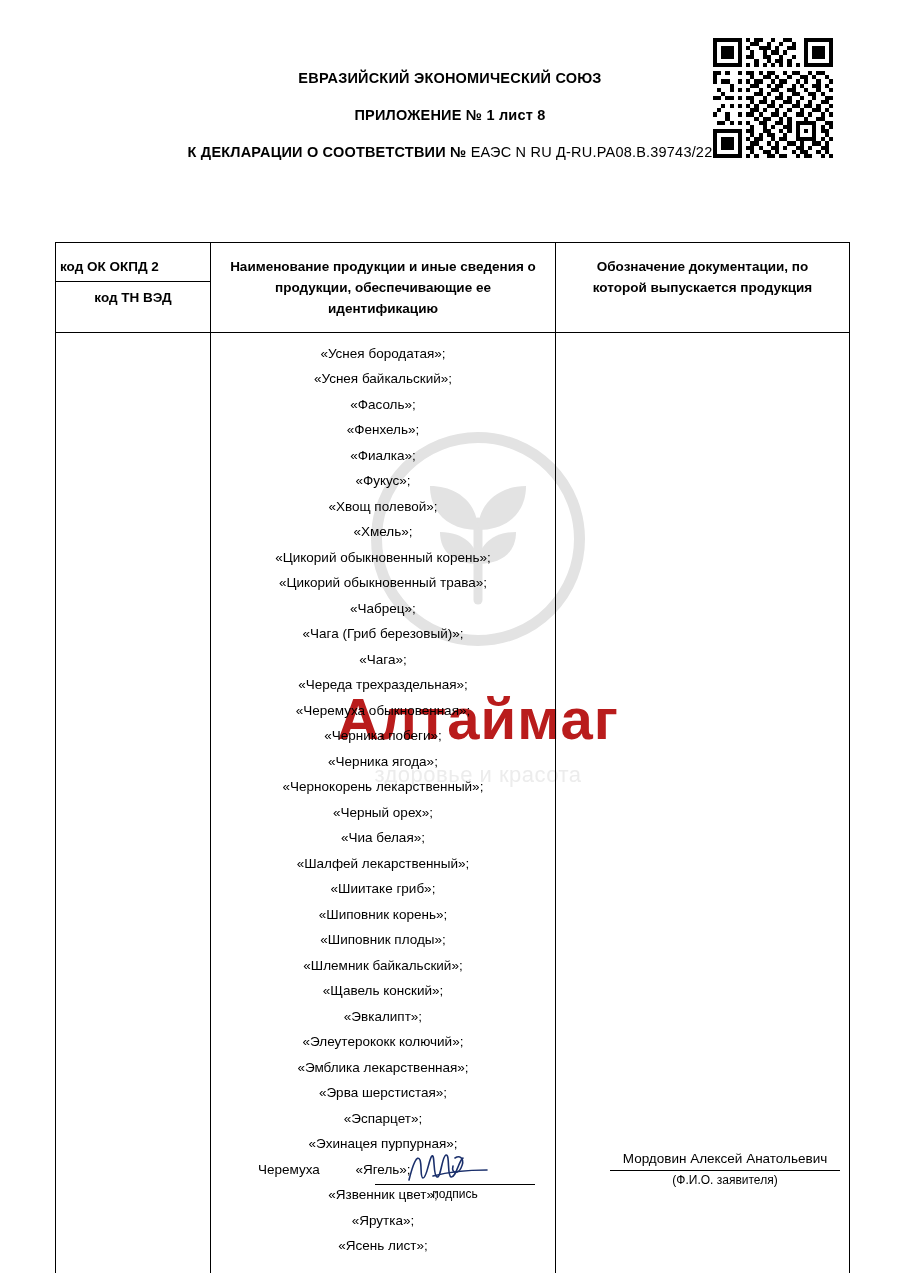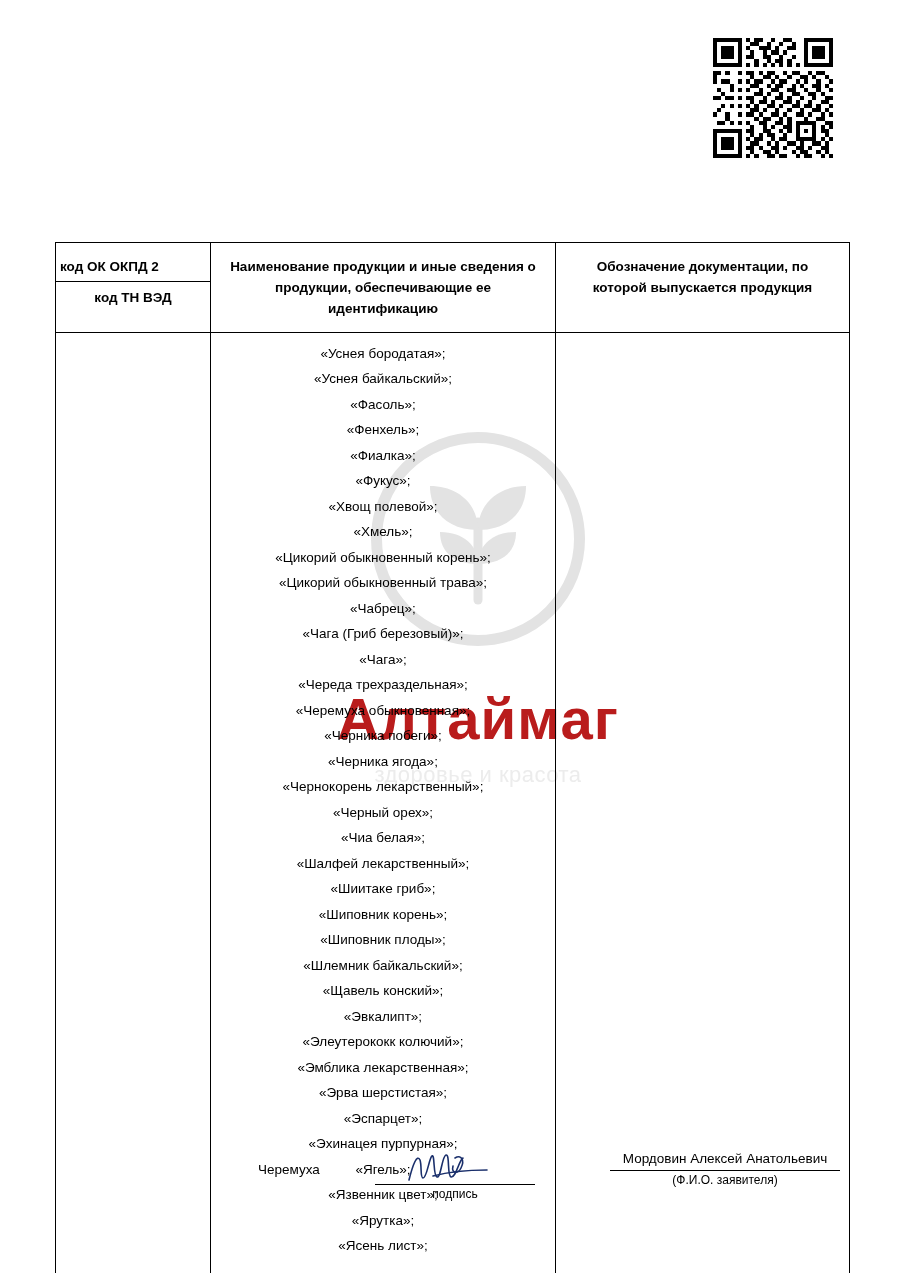--- a/index.html
+++ b/index.html
@@ -468,20 +468,28 @@
         <rect x="13" y="28" width="2" height="1"></rect>
           <rect x="16" y="28" width="2" height="1"></rect>
         <rect x="20" y="28" width="1" height="1"></rect>
           <rect x="22" y="28" width="2" height="1"></rect>
         <rect x="26" y="28" width="1" height="1"></rect>
           <rect x="28" y="28" width="1" height="1"></rect>
       </g>
     </svg>
   </div>
 
+  <div class="header">
+    <div class="line">ЕВРАЗИЙСКИЙ ЭКОНОМИЧЕСКИЙ СОЮЗ</div>
+    <div class="line">ПРИЛОЖЕНИЕ № 1 лист 8</div>
+    <div class="line line3">
+      <span>К ДЕКЛАРАЦИИ О СООТВЕТСТВИИ №</span>
+      <span class="num">ЕАЭС N RU Д-RU.РА08.В.39743/22</span>
+    </div>
+  </div>
 
   <div class="watermark">
     <div class="wm-ring"></div>
     <div class="wm-leaf">
       <svg width="140" height="140" viewBox="0 0 140 140">
         <g fill="none" stroke="#e3e3e3" stroke-width="9" stroke-linecap="round">
           <path d="M70 132 L70 54"></path>
           <path d="M70 62 C 40 62, 22 44, 22 18 C 50 18, 70 36, 70 62 Z" fill="#e3e3e3" stroke="none"></path>
           <path d="M70 62 C 100 62, 118 44, 118 18 C 90 18, 70 36, 70 62 Z" fill="#e3e3e3" stroke="none"></path>
           <path d="M70 96 C 46 96, 32 84, 32 64 C 56 64, 70 78, 70 96 Z" fill="#e3e3e3" stroke="none"></path>

